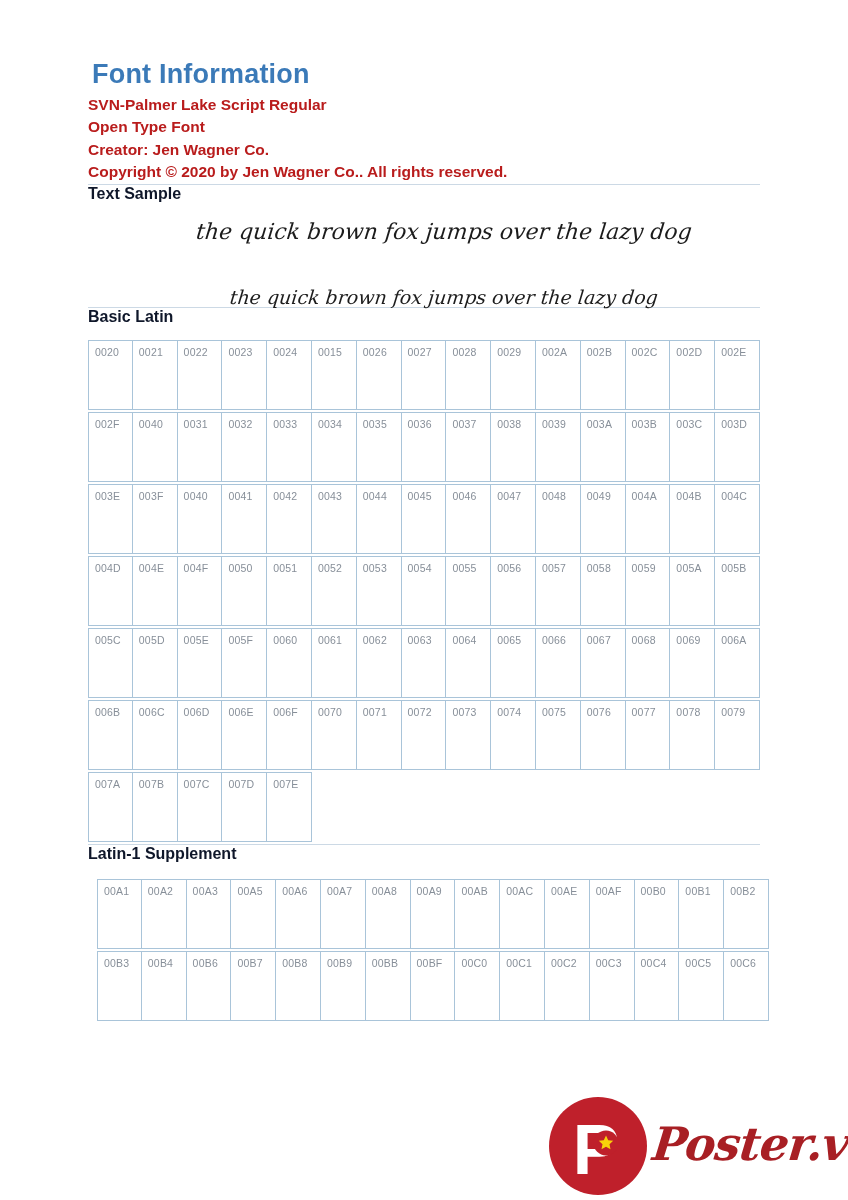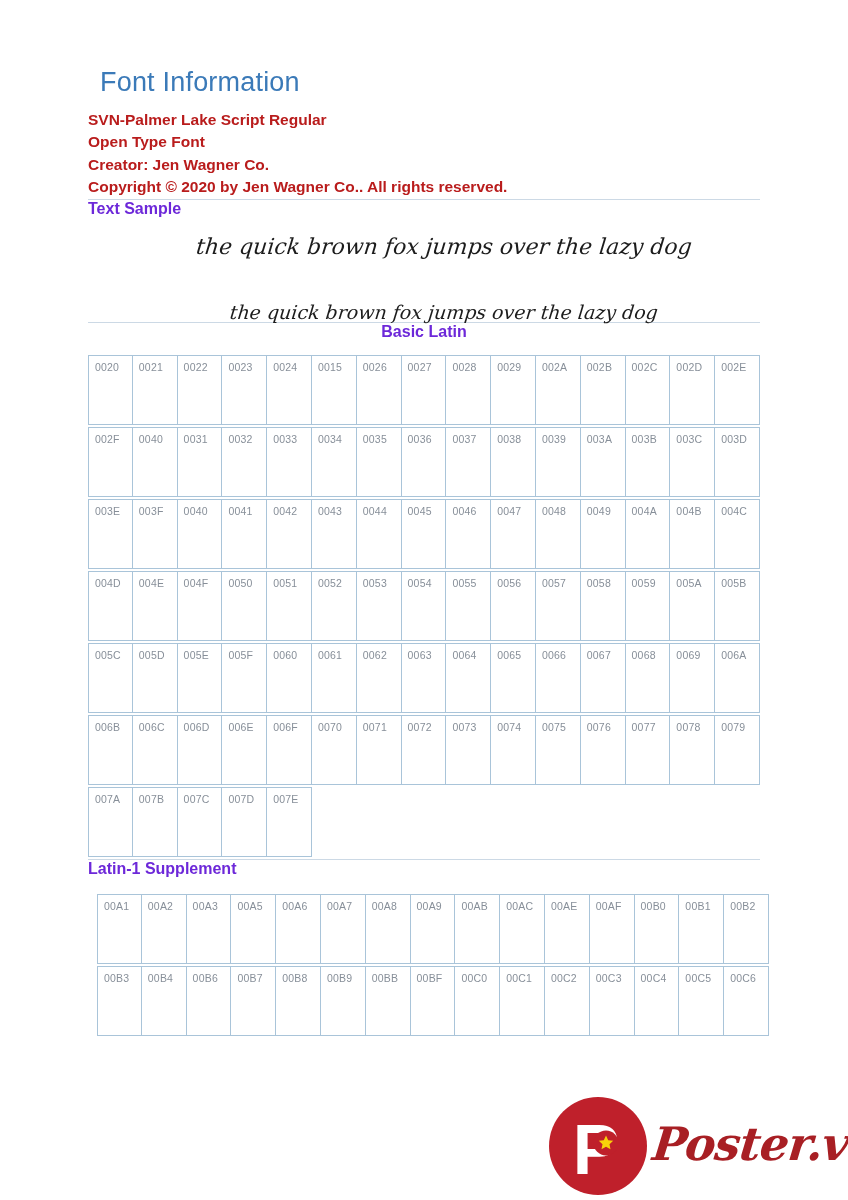--- a/index.html
+++ b/index.html
@@ -7,41 +7,41 @@
     width:848px; height:1200px;
     background:#ffffff;
     font-family:"Liberation Sans", sans-serif;
     position:relative;
     overflow:hidden;
   }
   .content {
     position:absolute; left:88px; top:0; width:672px;
   }
   h1.page-title {
-    margin:12px; padding-top:55px;
-    font-size:27px; line-height:30px; font-weight:normal;
+    margin:4px; padding-top:55px;
+    font-size:27px; line-height:30px; font-weight:bold;
     color:#3b7ab8; letter-spacing:0.2px;
   }
   .info-block { margin-top:5px; }
   .info-line {
     font-size:15.5px; line-height:22.4px; font-weight:bold; color:#b91c1c;
   }
   hr.rule {
     border:none; border-top:1px solid #ccd9e5;
     margin:0; height:0;
   }
   .rule-1 { margin-top:13px; }
   .rule-2 { margin-top:32px; }
   .rule-3 { margin-top:13px; }
   h2.section-heading {
     margin:0; font-size:16px; line-height:18px; font-weight:bold;
-    color:#6d28d9;
+    color:#0f172a;
   }
   .h-text-sample { margin-top:10px; }
-  .h-basic-latin { margin-top:7px;text-align:center; }
+  .h-basic-latin { margin-top:7px; }
   .h-latin1 { margin-top:11px; }
   .samples-wrap { width:712px; }
   .script-sample {
     text-align:center;
     font-family:"DejaVu Serif", serif;
     font-style:italic;
     color:#1c1c1c;
     transform:skewX(-6deg);
   }
   .sample-1 { margin-top:17px; font-size:22px; line-height:24px; }

